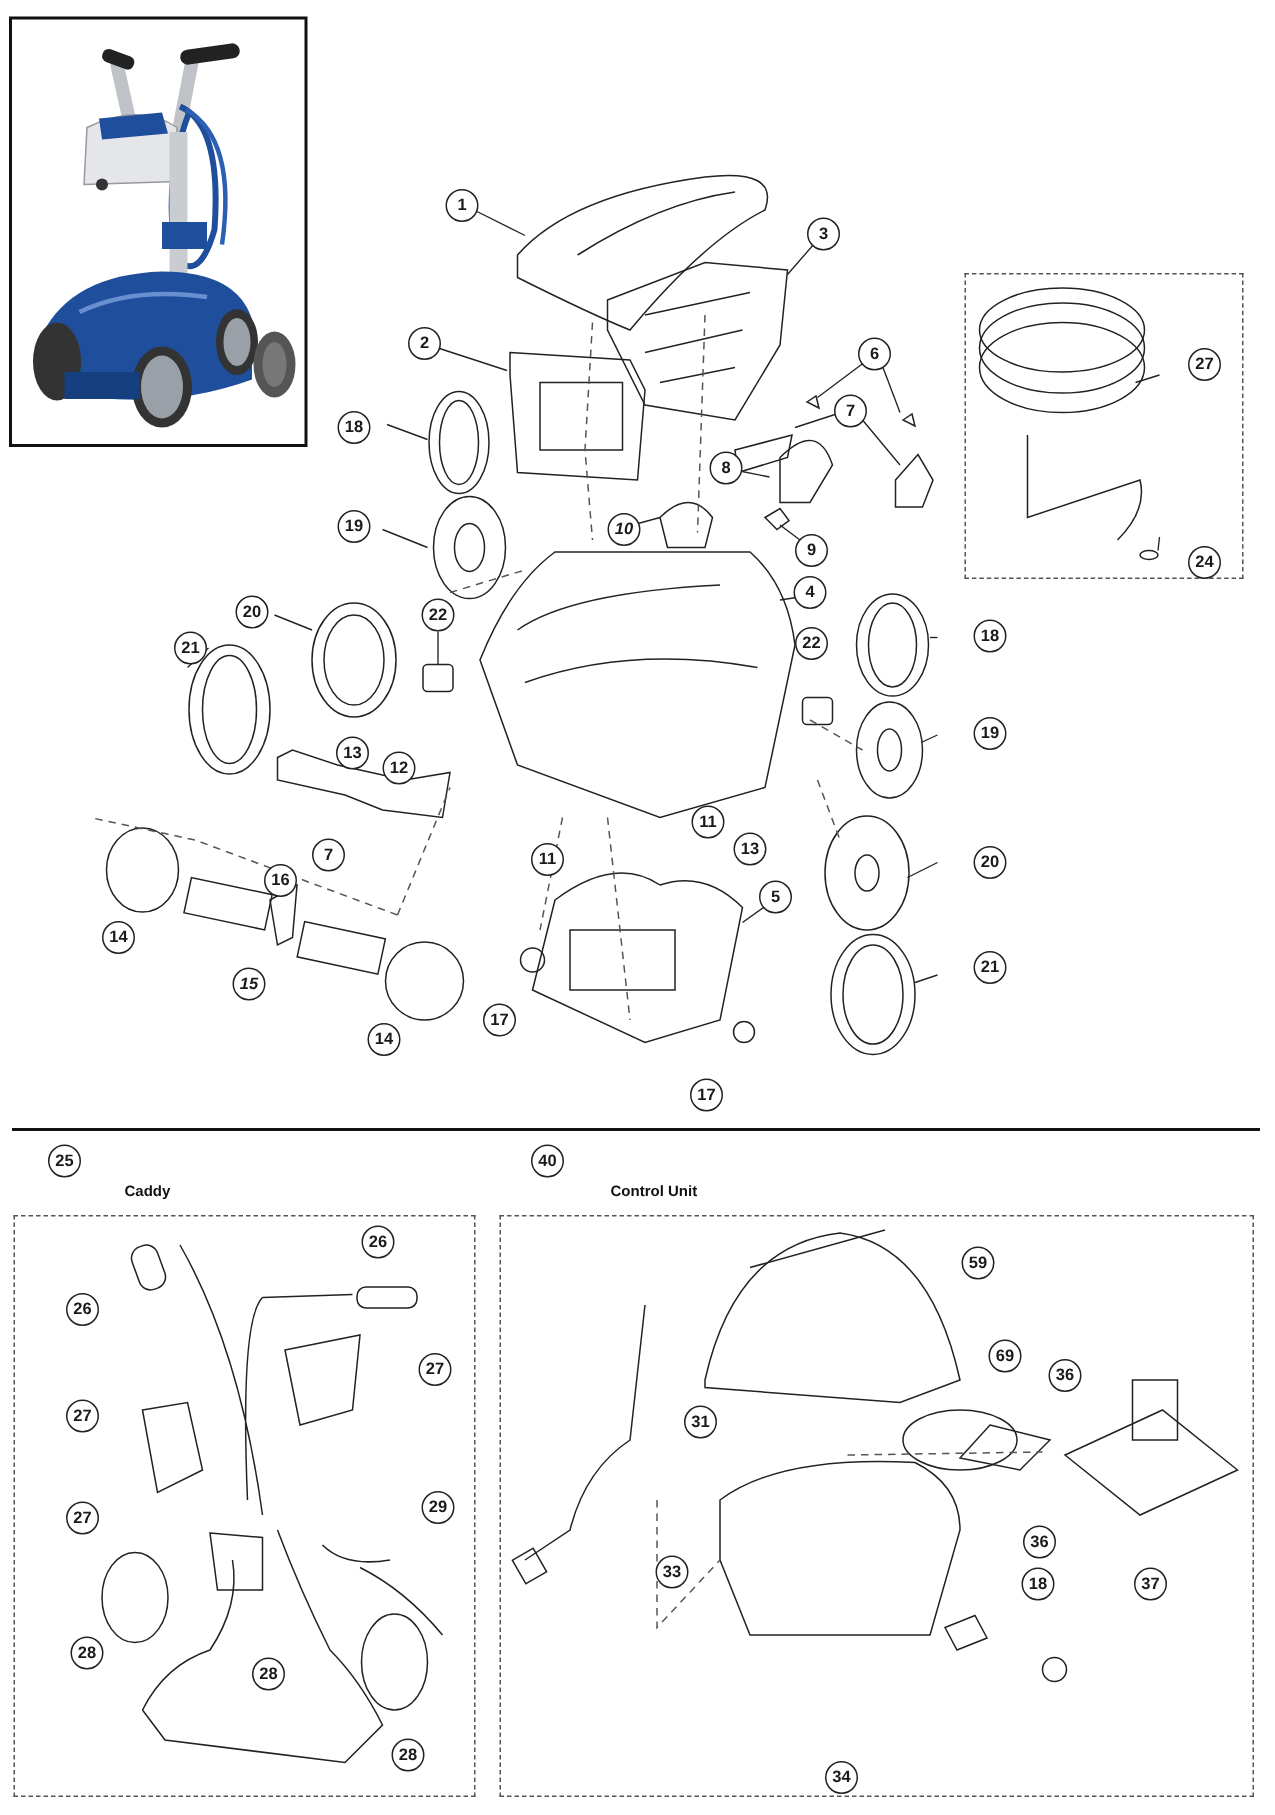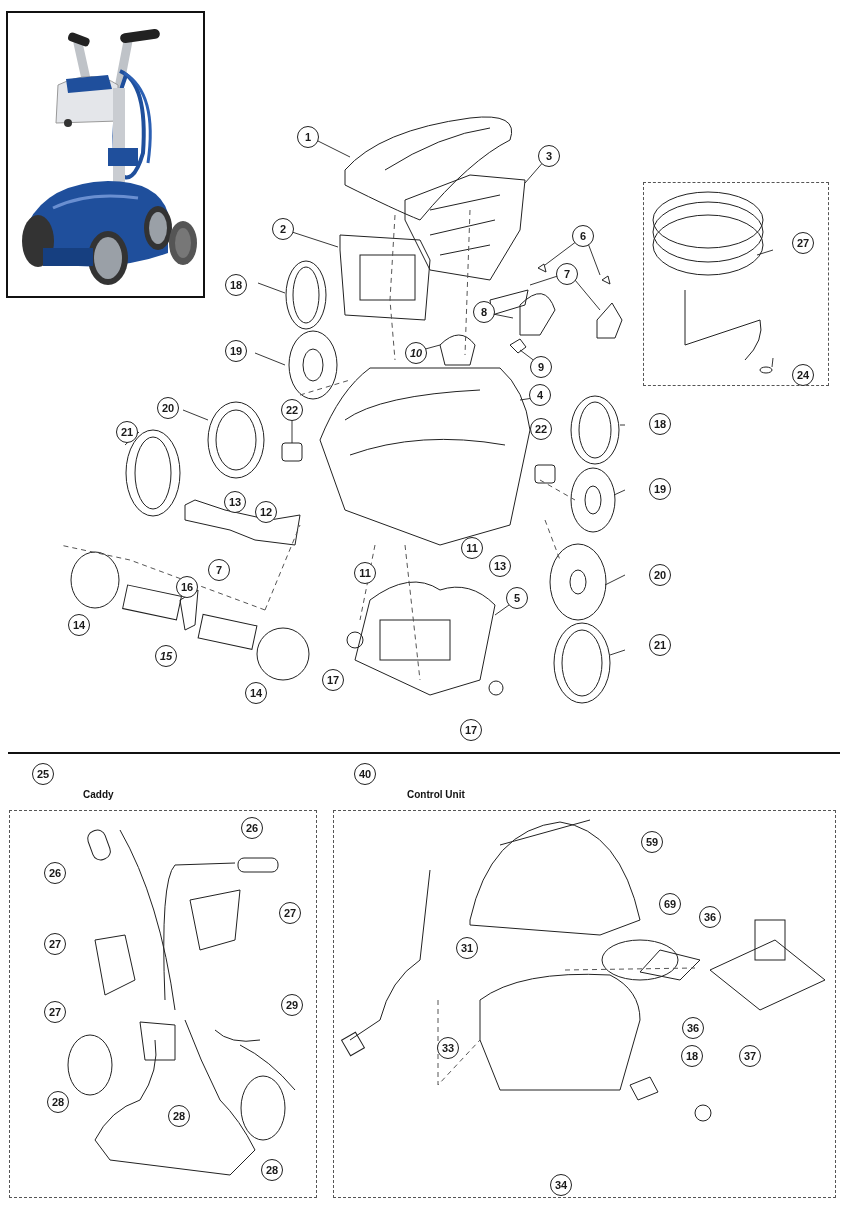--- a/index.html
+++ b/index.html
@@ -241,16 +241,16 @@
   <div class="callout" style="left:292px;top:1005px;">29</div>
 
   <div class="callout" style="left:365px;top:774px;">40</div>
   <div class="callout" style="left:434px;top:948px;margin-left:33px;">31</div>
   <div class="callout" style="left:652px;top:842px;">59</div>
   <div class="callout" style="left:448px;top:1048px;">33</div>
   <div class="callout" style="left:561px;top:1185px;">34</div>
   <div class="callout" style="left:692px;top:1056px;">18</div>
   <div class="callout" style="left:710px;top:917px;">36</div>
   <div class="callout" style="left:693px;top:1028px;">36</div>
-  <div class="callout" style="left:750px;top:1056px;">37</div>
+  <div class="callout" style="left:767px;top:1056px;">37</div>
   <div class="callout" style="left:670px;top:904px;">69</div>
 
 </div>
 
 </body></html>

